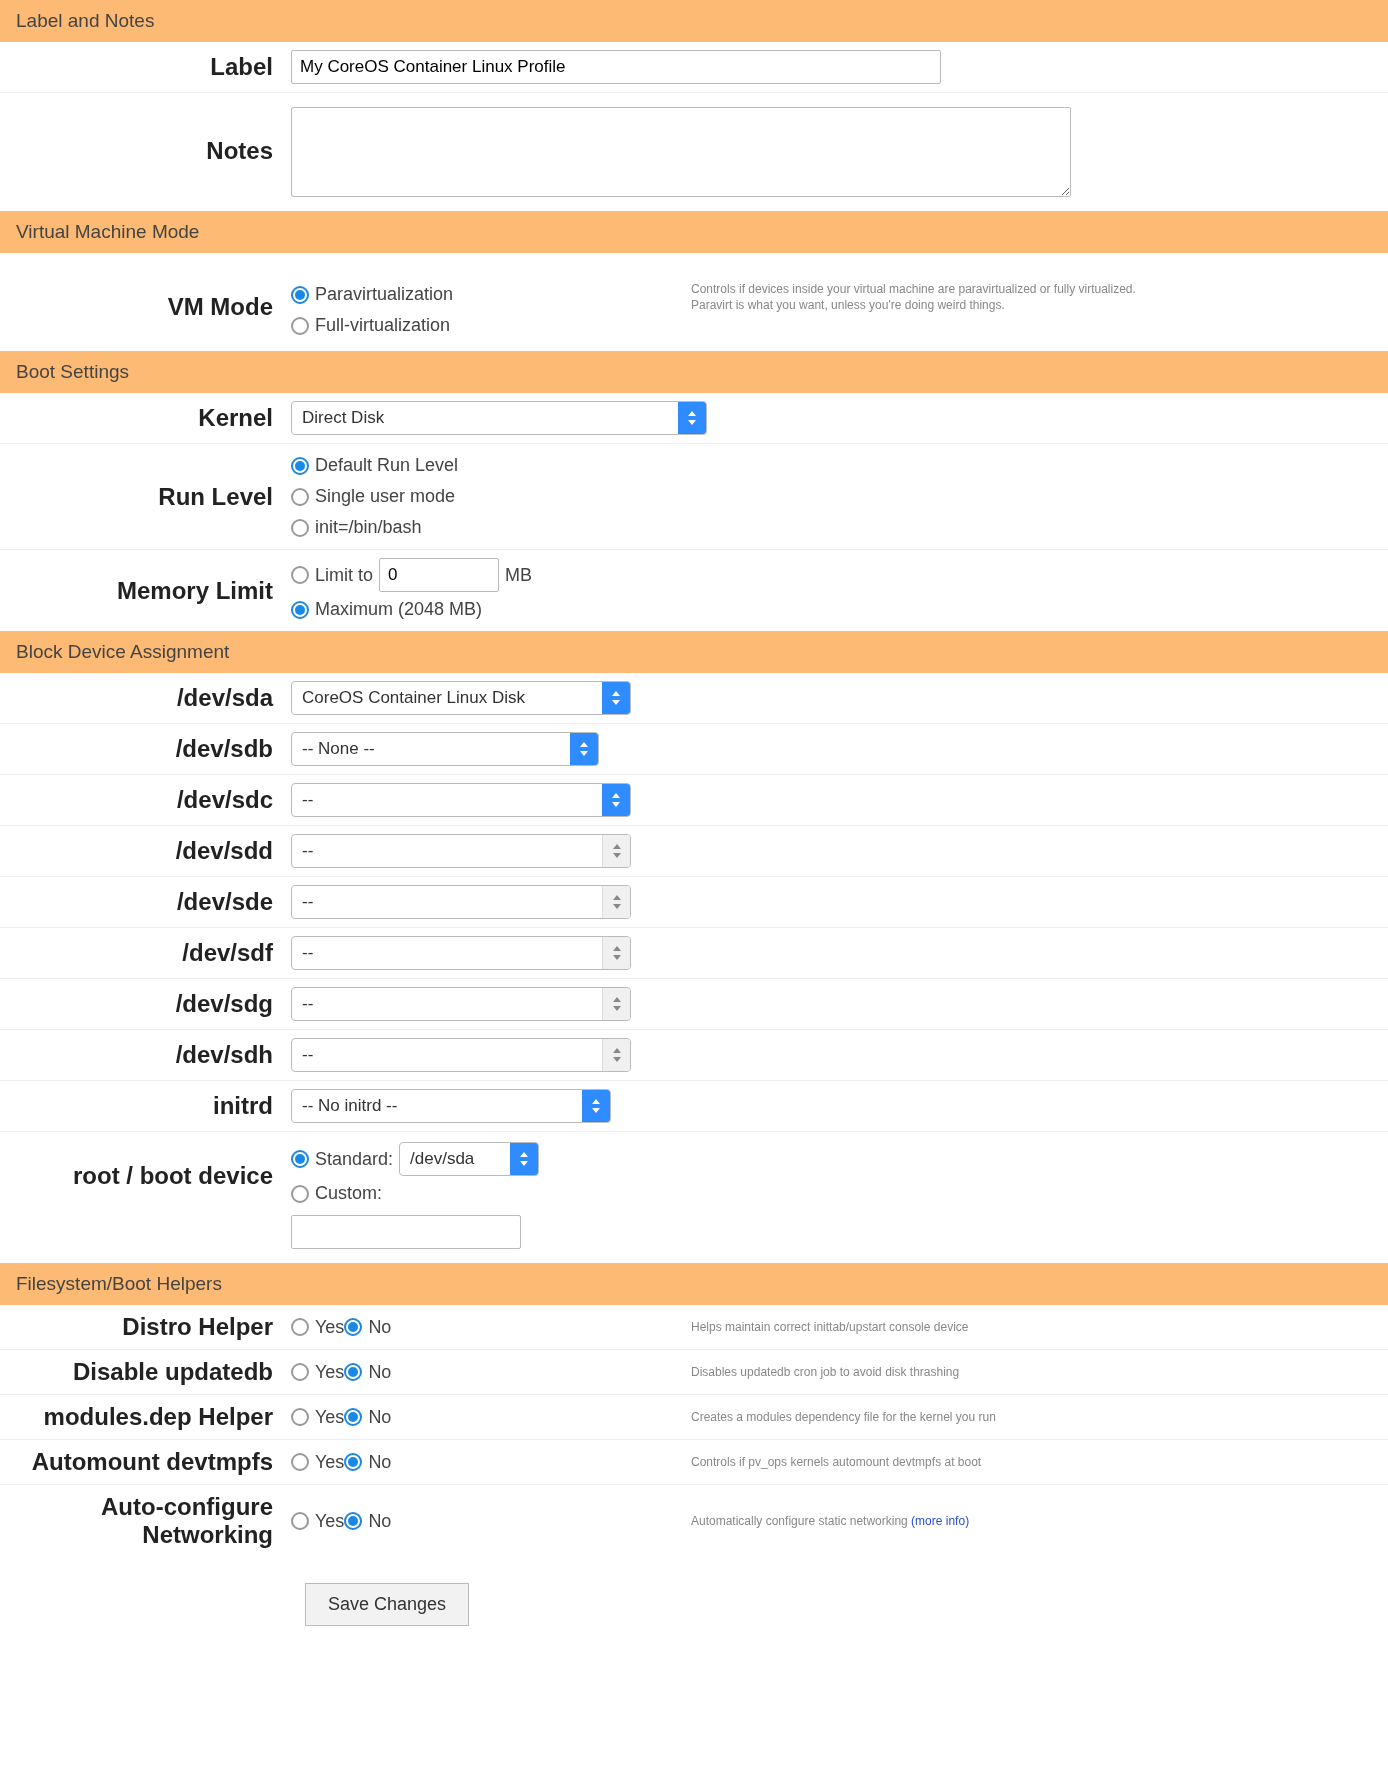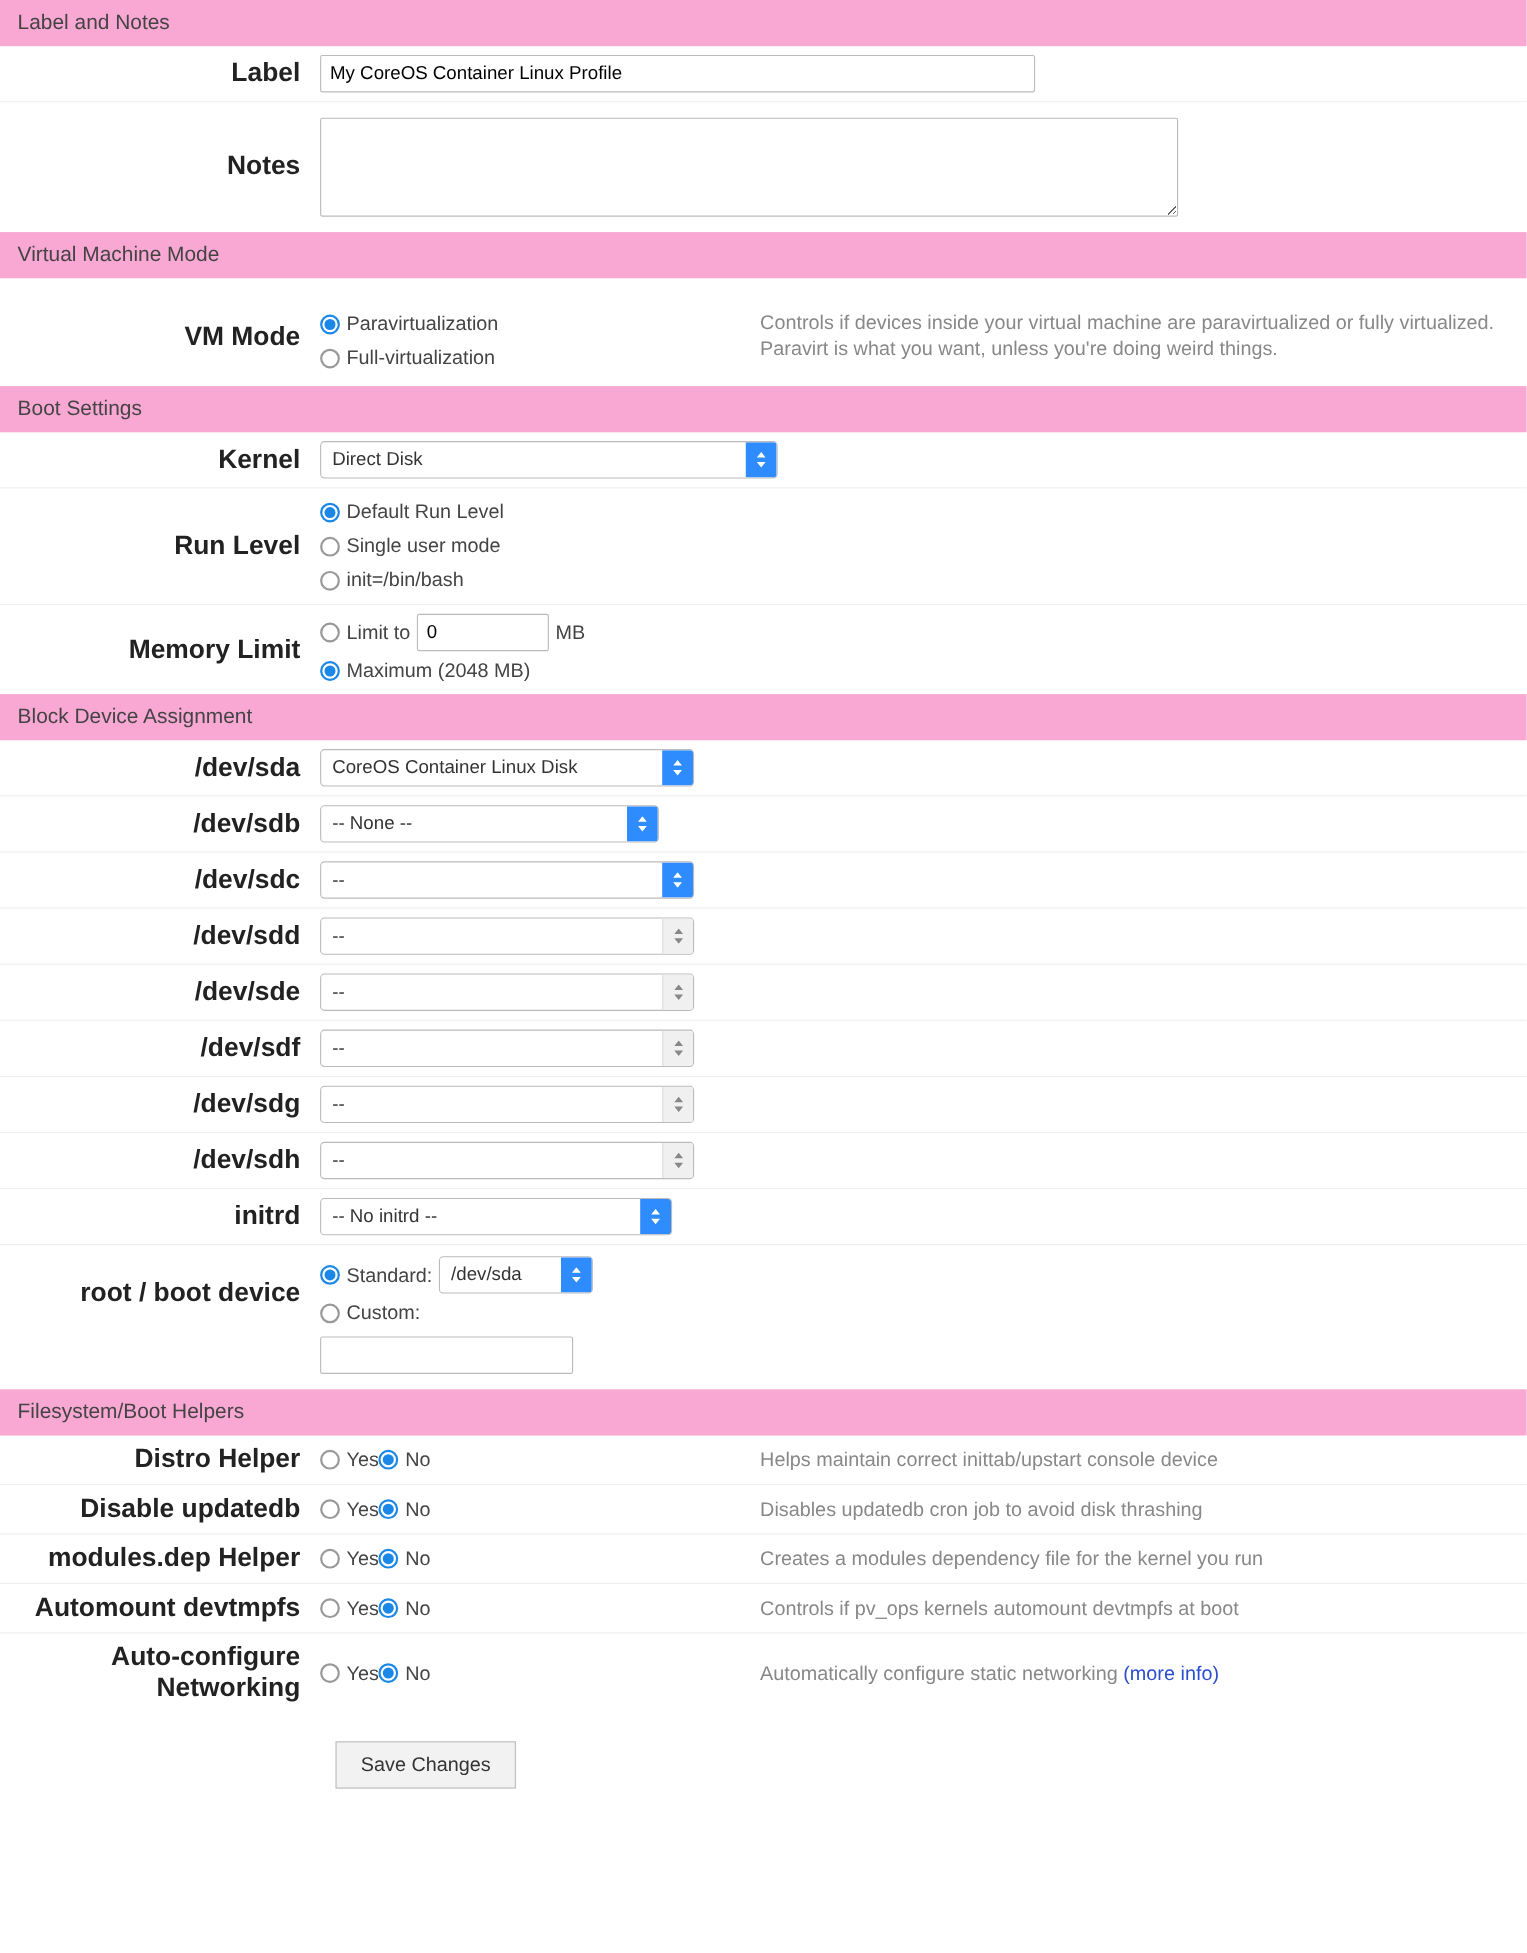--- a/index.html
+++ b/index.html
@@ -13,21 +13,21 @@
   }
   .container { width: 1388px; }
   .header-bar {
     background: #d8d8d8;
     padding: 10px 16px;
     font-weight: bold;
     color: #222;
     font-size: 20px;
   }
   .section-header {
-    background: #f9a8d4;
+    background: #fdba74;
     padding: 10px 16px;
     color: #444;
     font-size: 19px;
   }
   .form-row {
     display: flex;
     align-items: center;
     padding: 8px 16px;
     border-bottom: 1px solid #eee;
   }
@@ -43,21 +43,21 @@
   }
   .control-col {
     flex: 0 0 380px;
     display: flex;
     flex-direction: column;
     gap: 4px;
   }
   .help-col {
     flex: 1;
     color: #888;
-    font-size: 18px;
+    font-size: 12px;
     padding-left: 20px;
     line-height: 1.35;
   }
   input[type="text"] {
     font-size: 17px;
     padding: 6px 8px;
     border: 1px solid #bbb;
     border-radius: 2px;
   }
   textarea {

